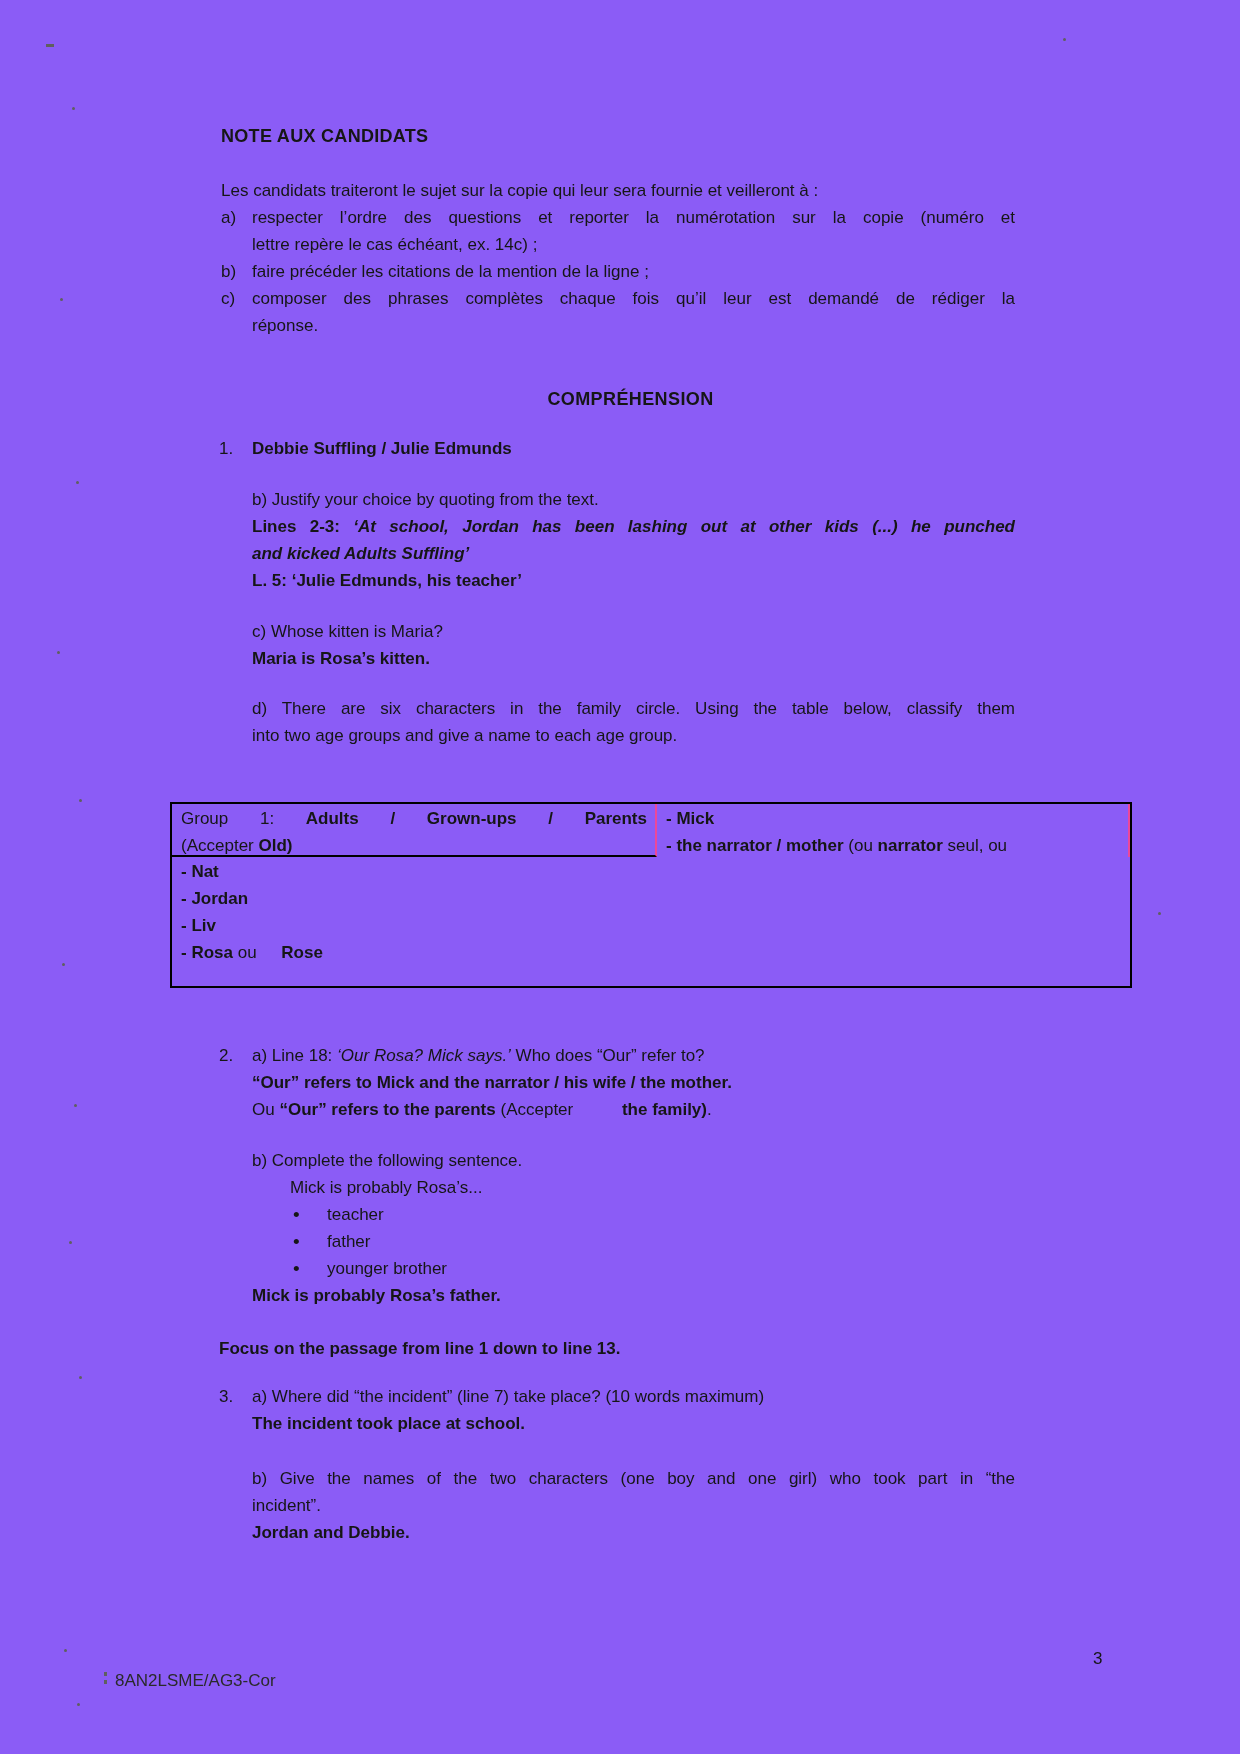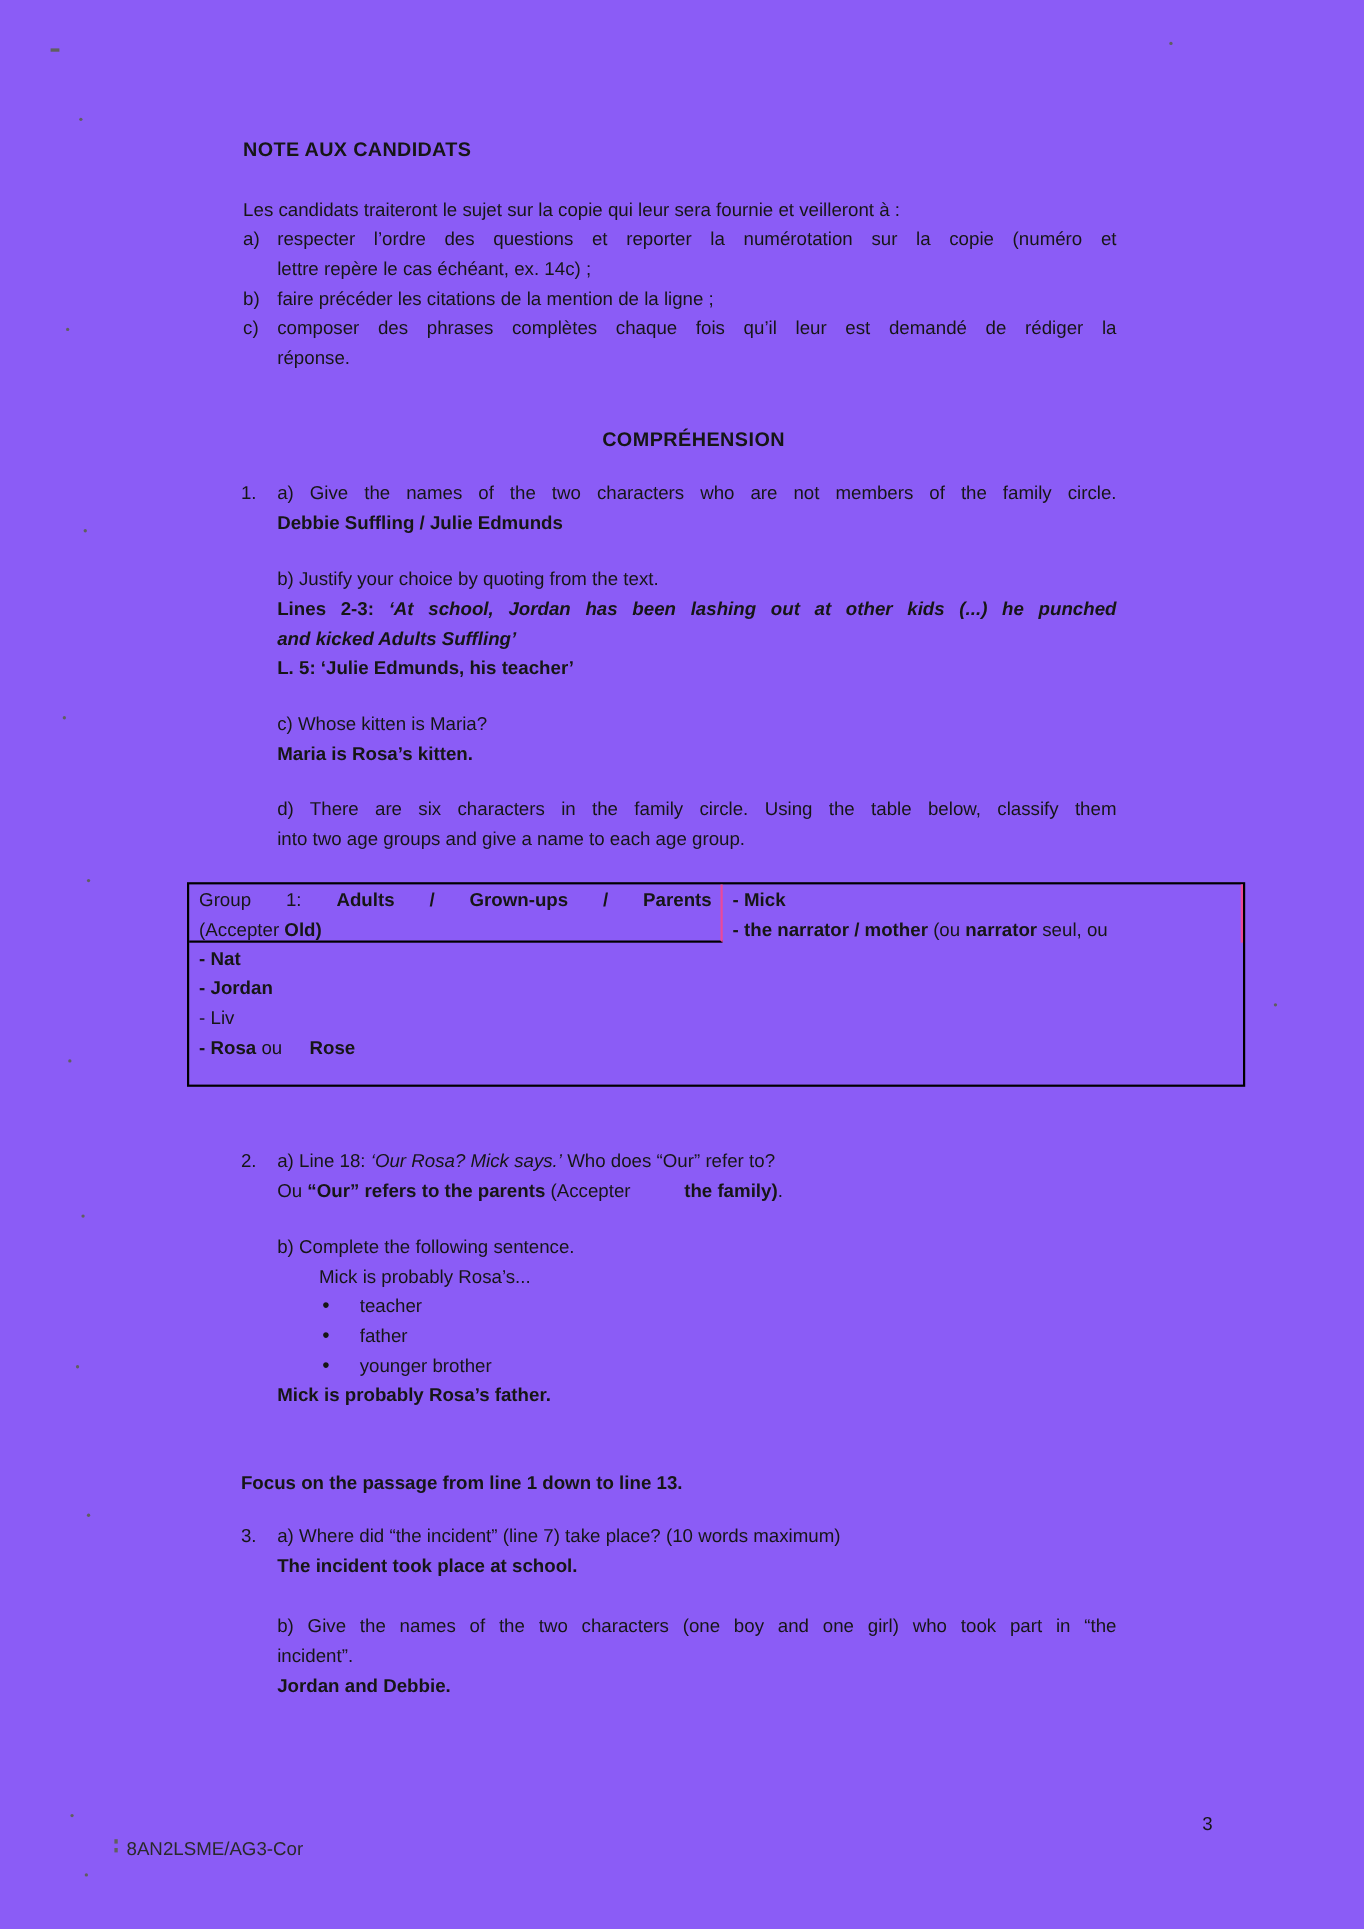--- a/index.html
+++ b/index.html
@@ -91,21 +91,20 @@
       <div class="jl">composer des phrases complètes chaque fois qu’il leur est demandé de rédiger la</div>
       <div>réponse.</div>
     </div>
   </div>
 
   <div class="section-title">COMPRÉHENSION</div>
 
   <div class="qblock" style="top:435px;">
     <span class="qnum">1.</span>
     <div class="qc">
-      <div class="jl">a) Give the names of the two characters who are not members of the family circle.</div>
       <div class="b">Debbie Suffling / Julie Edmunds</div>
       <div class="mt24">b) Justify your choice by quoting from the text.</div>
       <div class="jl"><span style="font-weight: bold;">Lines 2-3: </span><span style="font-weight: bold; font-style: italic;">‘At school, Jordan has been lashing out at other kids (...) he punched</span></div>
       <div><span style="font-weight: bold; font-style: italic;">and kicked Adults Suffling’</span></div>
       <div class="b">L. 5: ‘Julie Edmunds, his teacher’</div>
       <div class="mt24">c) Whose kitten is Maria?</div>
       <div class="b">Maria is Rosa’s kitten.</div>
       <div class="mt23 jl">d) There are six characters in the family circle. Using the table below, classify them</div>
       <div>into two age groups and give a name to each age group.</div>
     </div>
@@ -117,29 +116,30 @@
       <div><span>(Accepter </span><span style="font-weight: bold;">Old)</span></div>
     </div>
     <div class="cell c-r">
       <div><span style="font-weight: bold;">- Mick</span></div>
       <div><span style="font-weight: bold;">- the narrator / mother </span><span>(ou </span><span style="font-weight: bold;">narrator</span><span> seul, ou</span></div>
       <div><span style="font-weight: bold;">mother</span><span>  seul)</span></div>
     </div>
     <div class="cell">
       <div><span style="font-weight: bold;">- Nat</span></div>
       <div><span style="font-weight: bold;">- Jordan</span></div>
-      <div><span style="font-weight: normal; margin-top: 20px;">- Liv</span></div>
+      <div><span style="font-weight: bold; margin-top: 20px;">- Liv</span></div>
       <div><span style="font-weight: bold;">- Rosa</span><span> ou </span><span style="font-weight: bold; margin-left: 20px;">Rose</span></div>
     </div>
   </div>
 
   <div class="qblock" style="top:1042px;">
     <span class="qnum">2.</span>
     <div class="qc">
       <div><span>a) Line 18: </span><span style="font-style: italic;">‘Our Rosa? Mick says.’</span><span> Who does “Our” refer to?</span></div>
+      <div class="b">“Our” refers to Mick and the narrator / his wife / the mother.</div>
       <div><span>Ou </span><span style="font-weight: bold;">“Our” refers to the parents </span><span>(Accepter </span><span style="font-weight: bold; margin-left: 44px;">the family)</span><span>.</span></div>
       <div class="mt24">b) Complete the following sentence.</div>
       <div class="lead">Mick is probably Rosa’s...</div>
       <div class="bullet">teacher</div>
       <div class="bullet">father</div>
       <div class="bullet">younger brother</div>
       <div class="b">Mick is probably Rosa’s father.</div>
     </div>
   </div>
 

